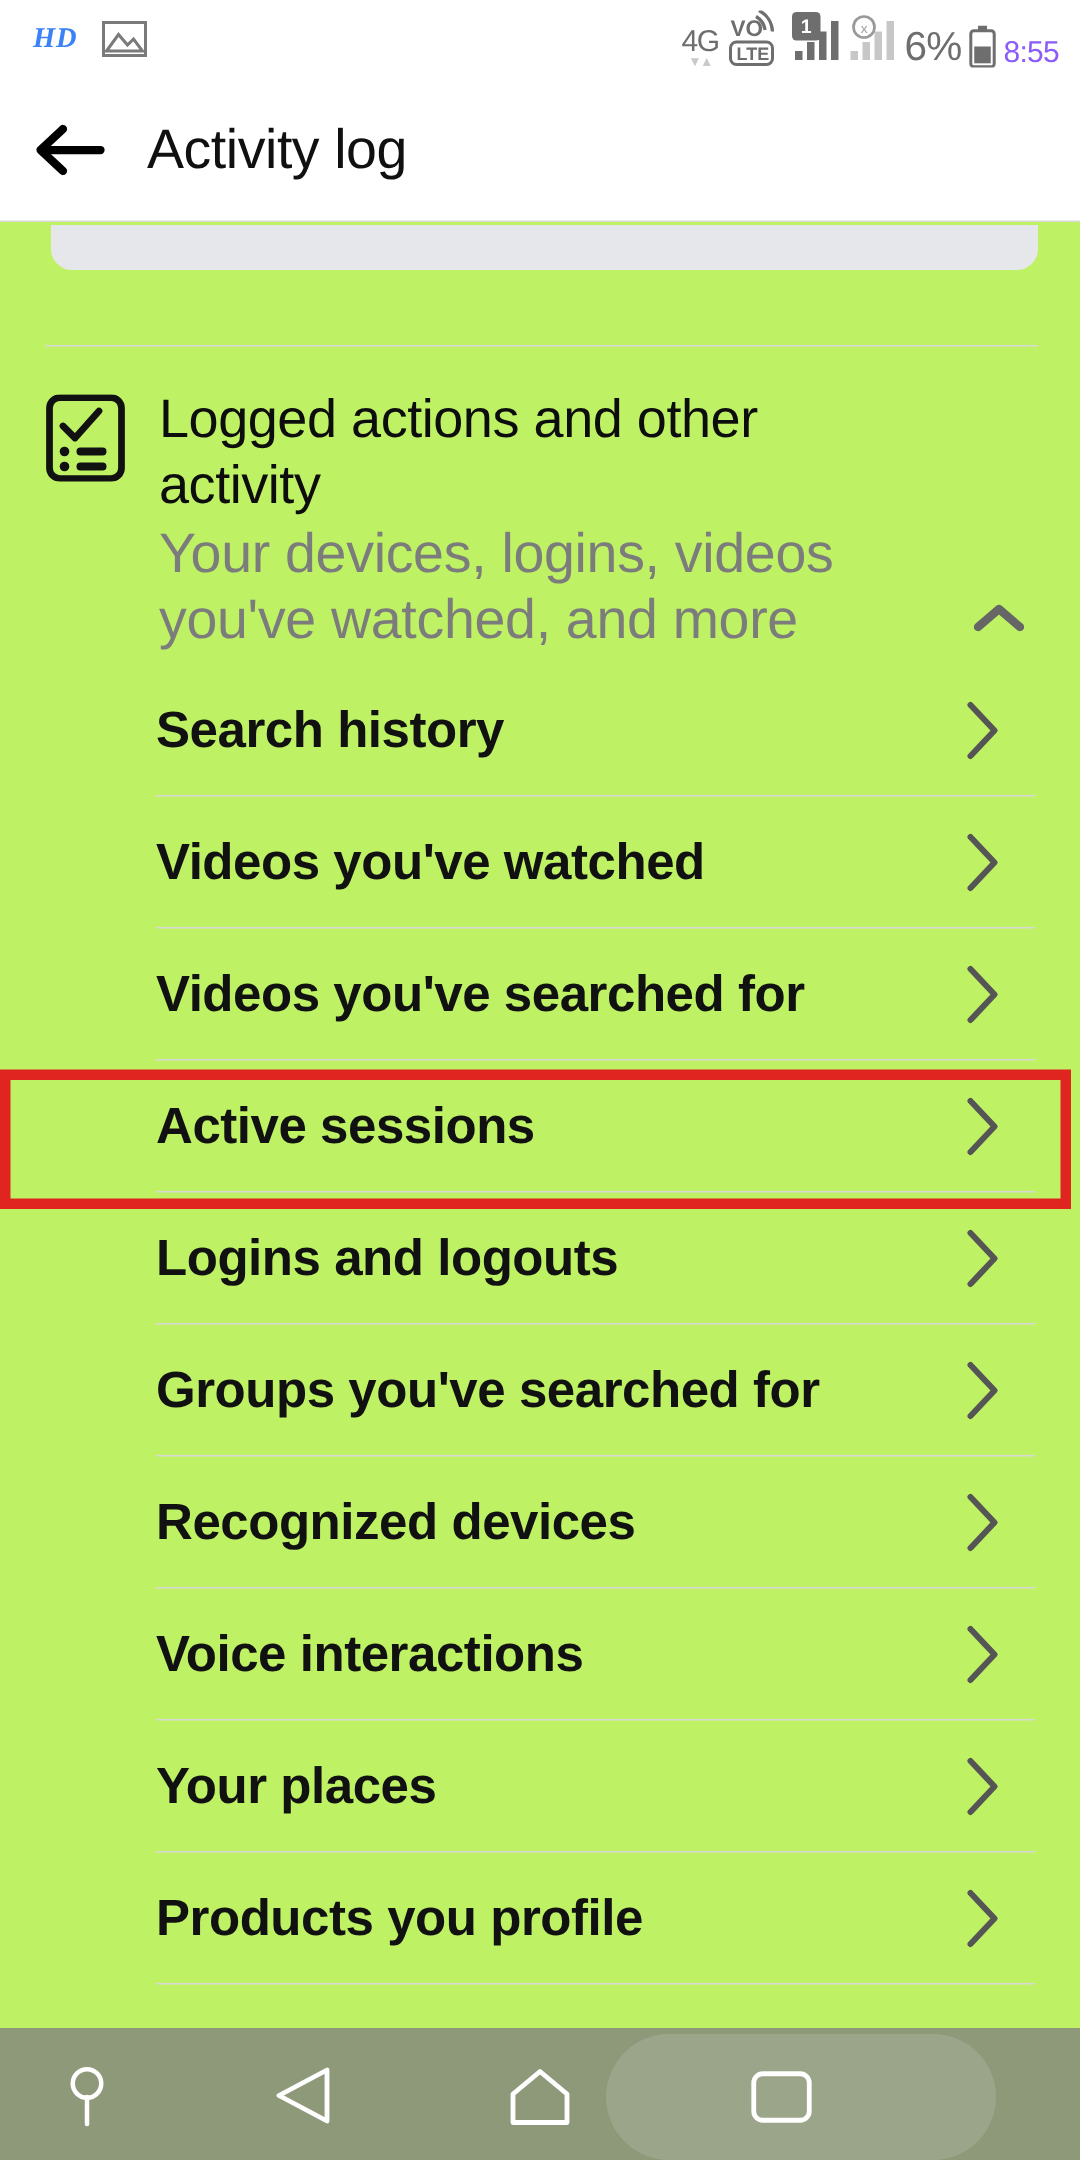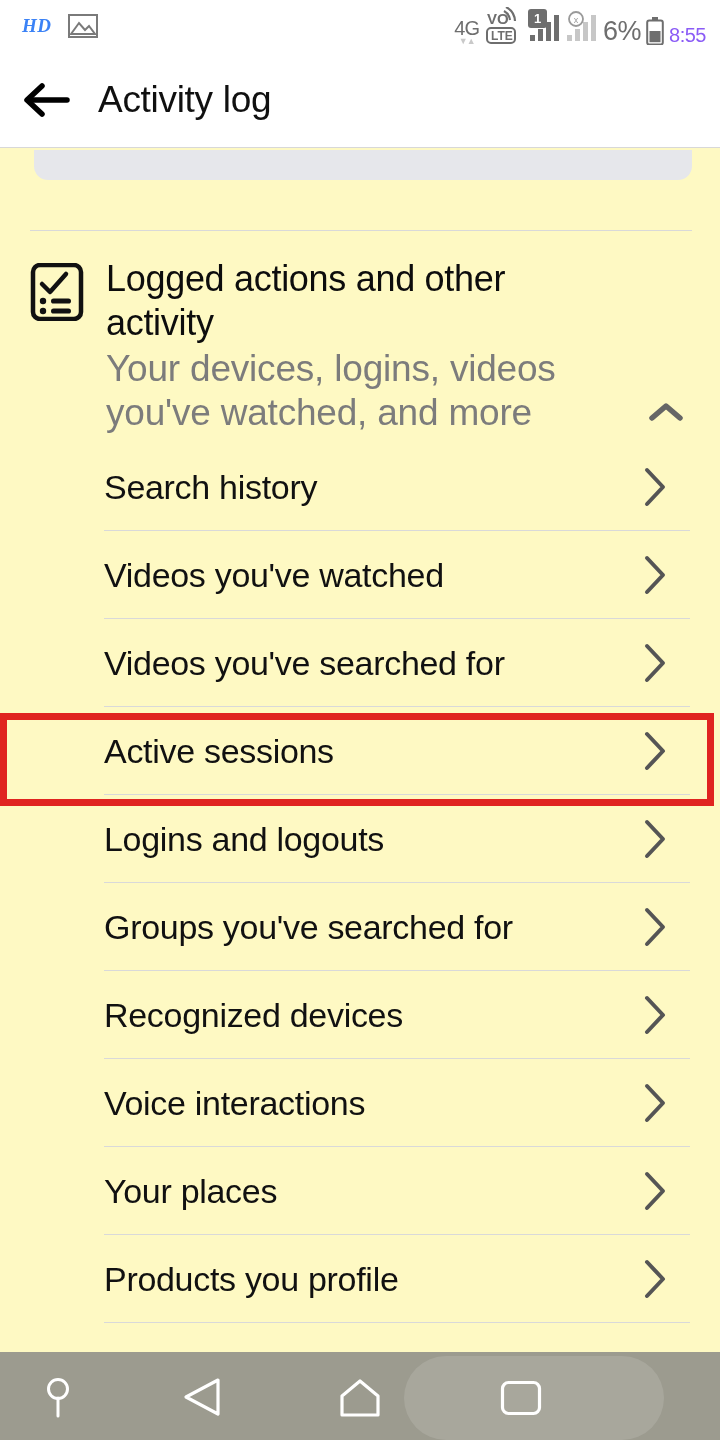--- a/index.html
+++ b/index.html
@@ -46,21 +46,21 @@
     box-shadow:0 1px 0 #d8d8d8;
   }
   .back-arrow{ width:48px; height:40px; flex:none; }
   .header-title{
     font-size:37px; color:#101010; font-weight:400; letter-spacing:-.3px;
   }
 
   
   .scroll{
     position:absolute; top:147px; left:0; right:0; bottom:0;
-    background:#fef9c3; overflow:hidden;
+    background:#bef264; overflow:hidden;
   }
   .ghost-card{
     height:30px; margin:3px 28px 0 34px;
     background:#e6e7eb; border-radius:0 0 14px 14px;
   }
   .hr-full{ height:1px; background:#d9d9d9; margin:50px 28px 0 30px; }
 
   
   .section{
     display:flex; align-items:flex-start;
@@ -83,21 +83,21 @@
 
   
   .list{ padding:0 30px 0 0; }
   .row{
     position:relative;
     display:flex; align-items:center;
     height:88px;
     margin-left:104px; padding-right:0;
   }
   .row-label{
-    font-size:34px; color:#111; font-weight:400; letter-spacing:-.3px;
+    font-size:34px; color:#111; font-weight:700; letter-spacing:-.3px;
     white-space:nowrap;
   }
   .row-chev{ margin-left:auto; width:26px; height:42px; margin-right:22px; }
   .row-div{ position:absolute; left:0; right:0; bottom:0; height:1px; background:#d9d9d9; }
 
   
   .hl-box{
     position:absolute; left:0; top:713px; width:714px; height:93px;
     border:7px solid #e02420; background:transparent;
     pointer-events:none; z-index:4;

